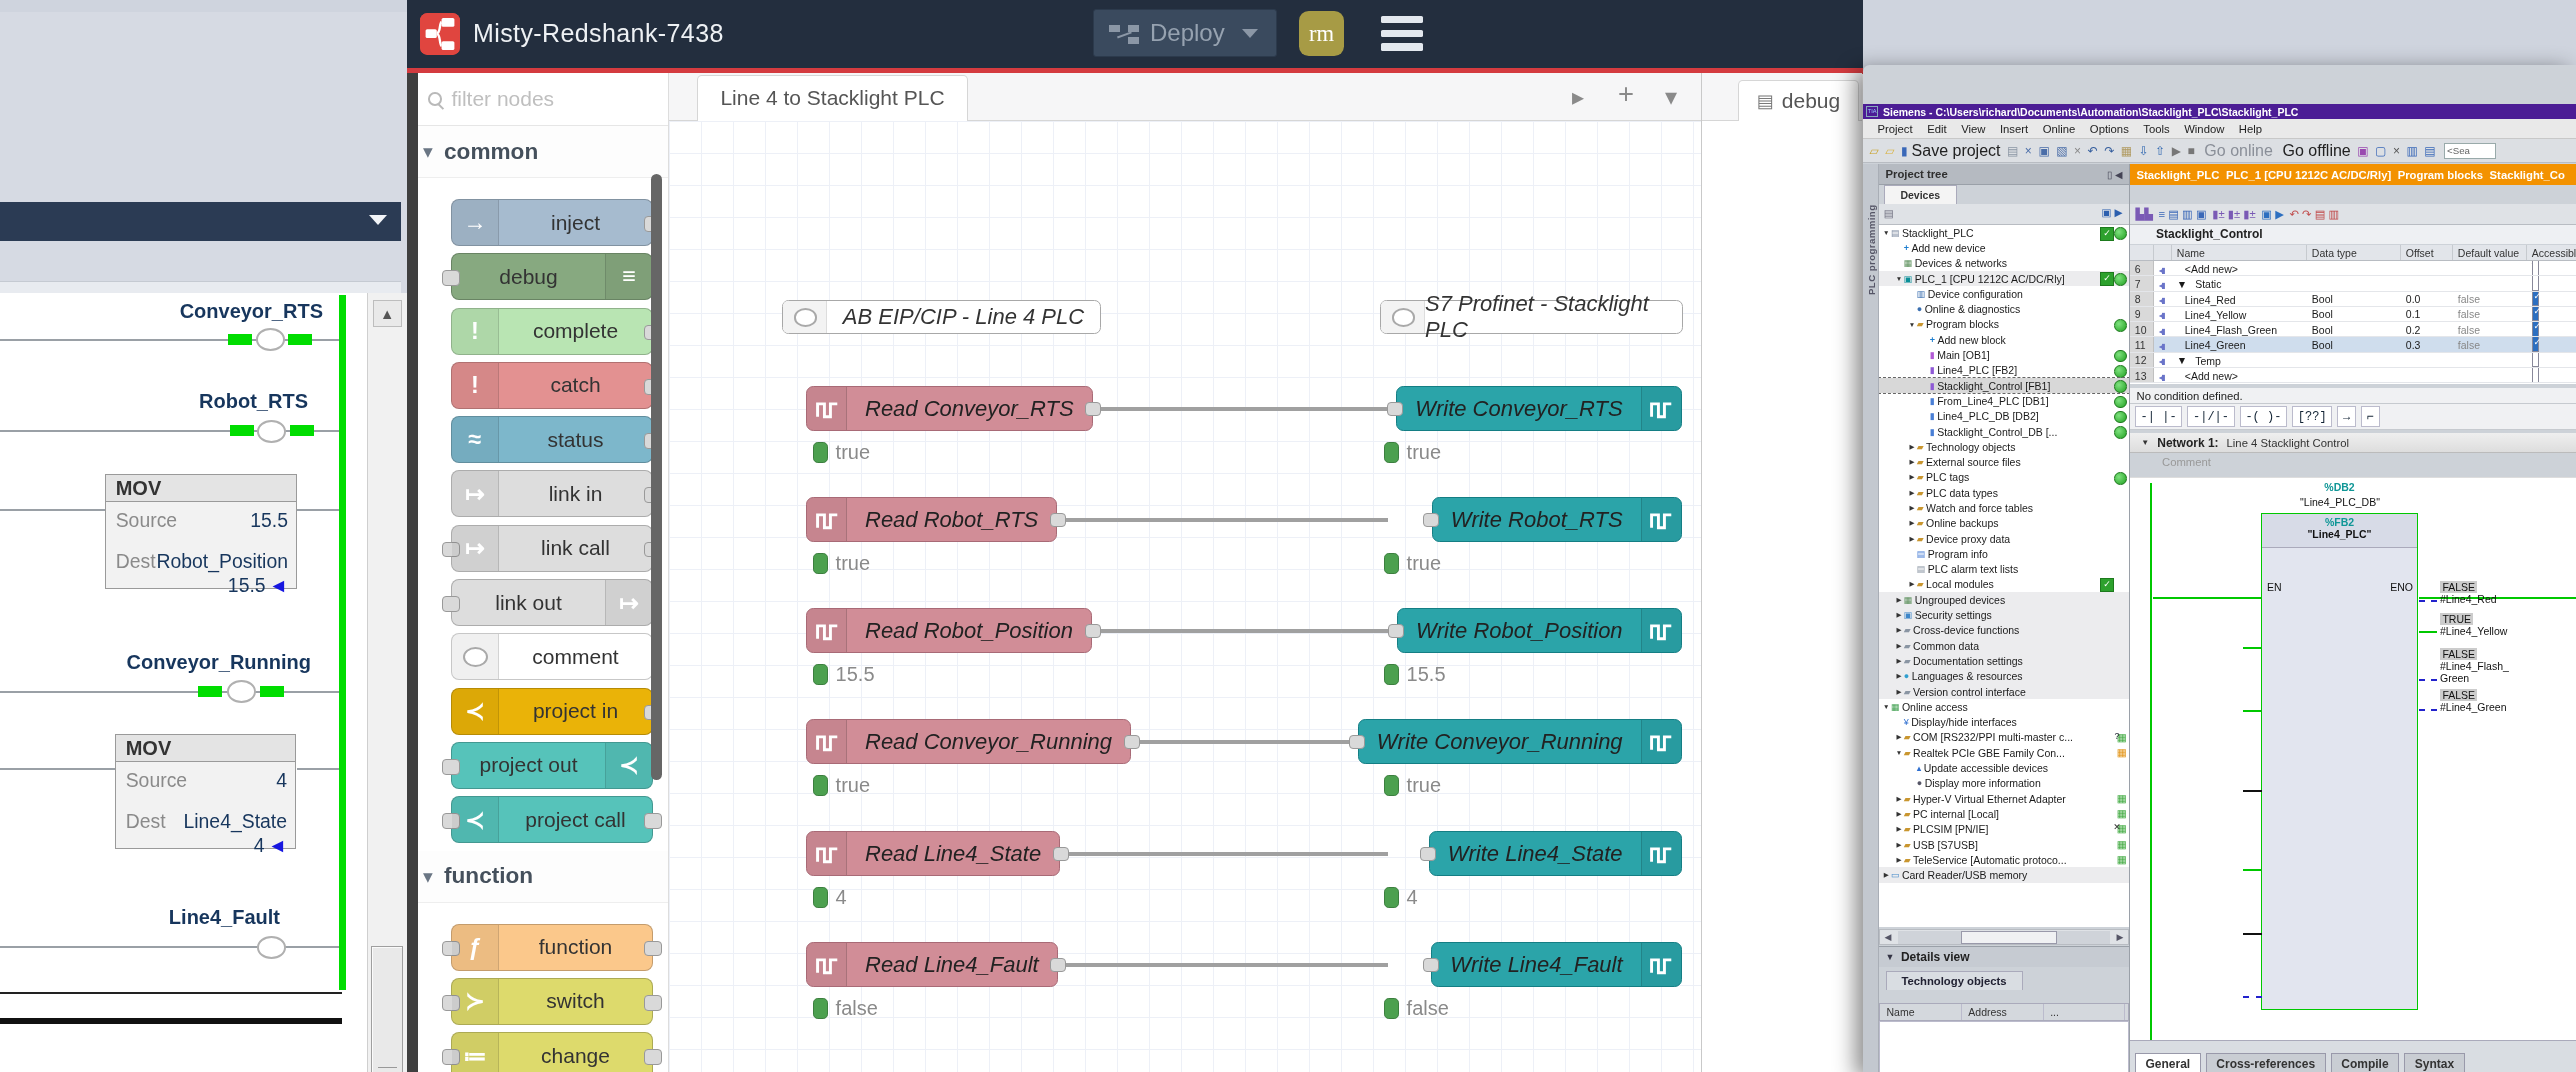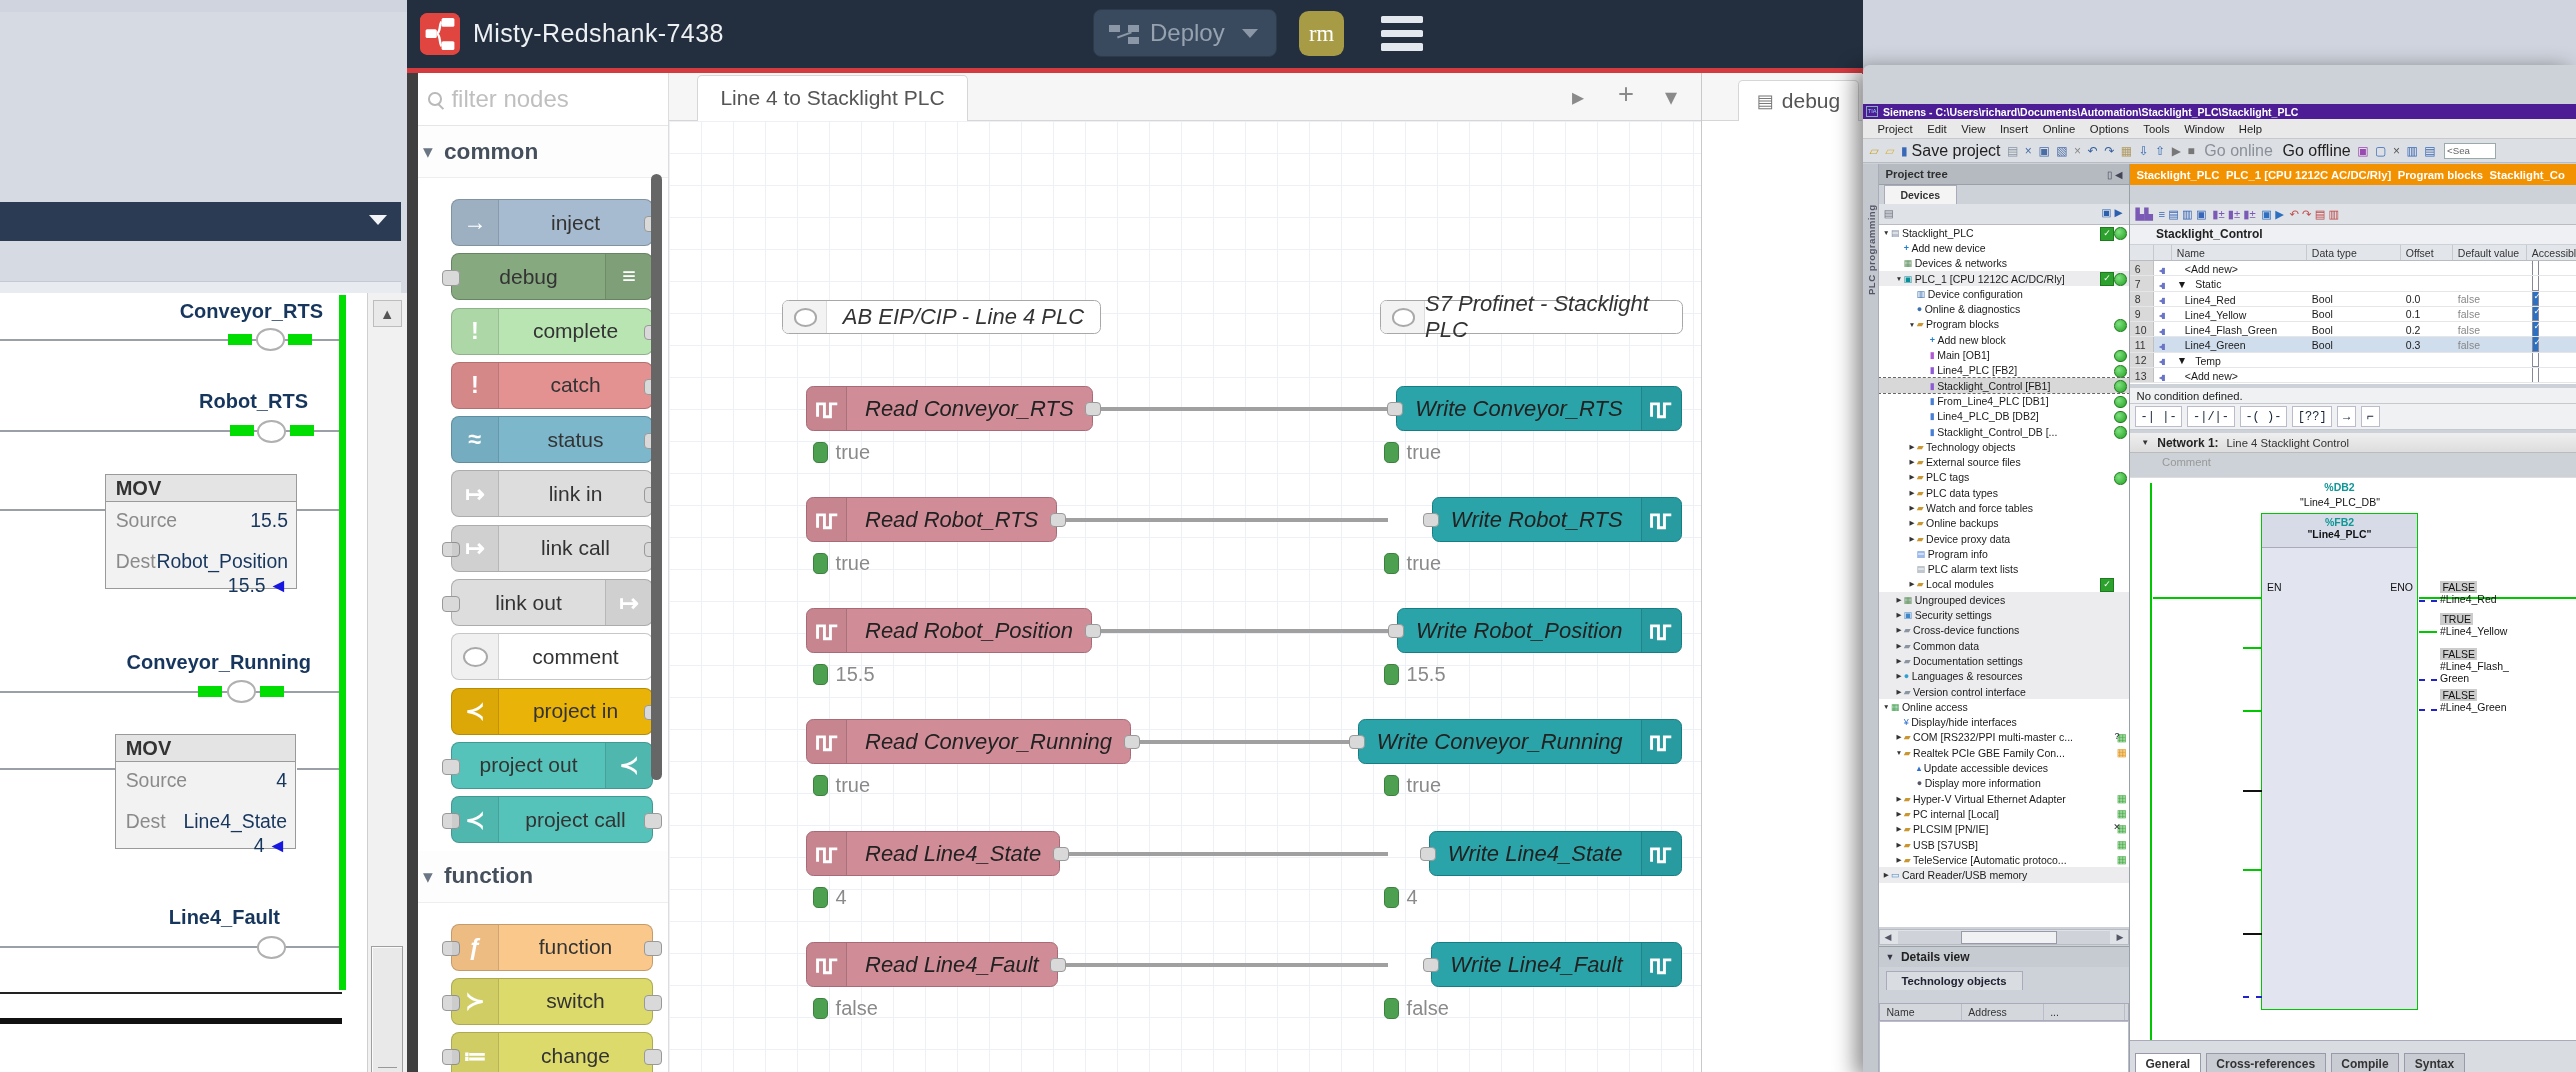--- a/index.html
+++ b/index.html
@@ -29,35 +29,35 @@
   #lscroll{position:absolute;left:367px;top:281px;width:40px;height:791px;background:#f1f1f1;border-left:0.8px solid #cfcfcf}
   #lscroll .up{position:absolute;left:4.8px;top:6.5px;width:29px;height:27.4px;background:#e9e9e9;border:0.8px solid #bdbdbd;color:#555;text-align:center;font-size:14.5px;line-height:27.4px}
   #lscroll .thumb{position:absolute;left:3.2px;top:653px;width:32px;height:138px;background:#e9e9e9;border:0.8px solid #9f9f9f;box-shadow:inset 0.8px 0.8px 0 #fff}
   #lscroll .grip{position:absolute;left:9.7px;top:774px;width:19.4px;height:11.3px;border-top:1.6px solid #999;border-bottom:1.6px solid #999}
   
   #nodered{position:absolute;left:407px;top:0;width:1456px;height:1073px;background:#fff}
   #nr-header{position:absolute;left:0;top:0;width:100%;height:68px;background:#232e3e}
   #nr-redline{position:absolute;left:0;top:68px;width:100%;height:5.6px;background:#d43b3f}
   .nr-logo{position:absolute;left:13px;top:13px;width:40px;height:42px;background:#e0453f;border-radius:7.3px}
   .nr-title{position:absolute;left:66px;top:19.4px;font-size:25px;color:#eef1f4;letter-spacing:0.4px}
-  .deploy{position:absolute;right:586px;top:9px;width:184px;height:48px;background:#3a4a5e;border:0.8px solid #2c3a4c;border-radius:8px;display:flex;align-items:center}
+  .deploy{position:absolute;right:586px;top:9px;width:184px;height:48px;background:#3a4a5e;border:0.8px solid #2c3a4c;border-radius:3px;display:flex;align-items:center}
   .deploy .dlab{font-size:24px;color:#96a2b0;margin-left:56px}
   .deploy .dchev{position:absolute;right:18px;top:19.4px;width:0;height:0;border:8px solid transparent;border-top:9.7px solid #8b97a6}
   .deploy .dico{position:absolute;left:14.5px;top:14.5px;width:31px;height:19.4px}
   .dico i{position:absolute;background:#8b97a6}
   .avatar{position:absolute;right:519px;top:10.5px;width:45px;height:45px;border-radius:9.7px;background:#a79b45;color:#fff;font-family:"Liberation Serif",serif;font-size:22.6px;text-align:center;line-height:45px}
   .burger{position:absolute;right:440px;top:16px;width:42px;height:35px}
   .burger i{position:absolute;left:0;width:42px;height:7.3px;background:#e3e8ee;border-radius:1.6px}
   #darkdiv{position:absolute;left:0;top:73px;width:11.3px;height:1000px;background:#3f3f3f;z-index:5}
   
   #palette{position:absolute;left:0;top:73px;width:262px;height:999px;background:#fff;border-right:0.8px solid #ddd;overflow:hidden}
   .psearch{height:53px;border-bottom:0.8px solid #e6e6e6;display:flex;align-items:center;padding-left:21px}
   .mag{width:13.7px;height:13.7px;border:2.4px solid #b9b9b9;border-radius:50%;position:relative;margin-right:9.7px}
   .mag::after{content:"";position:absolute;width:2.4px;height:7.3px;background:#b9b9b9;transform:rotate(-45deg);bottom:-6.5px;right:-2.4px}
-  .psearch .ph{font-size:24px;color:#bfbfbf}
+  .psearch .ph{font-size:21px;color:#bfbfbf}
   .pseccap{height:52px;display:flex;align-items:center;border-bottom:0.8px solid #eee;background:#fdfdfd}
   .pseccap .chev{color:#6a7684;font-size:19.4px;margin:0 11.3px 0 16px}
   .pseccap .ptitle{font-size:22.6px;font-weight:bold;color:#45505c}
   .psec{padding-top:21px}
   .pnode{position:relative;width:202px;height:47px;margin:0 0 7.3px 44px;border:1.6px solid rgba(0,0,0,.22);border-radius:8px;display:flex}
   .pnode .icell{position:relative;width:47px;background:rgba(0,0,0,.06);display:flex;align-items:center;justify-content:center;border-radius:6.5px 0 0 6.5px}
   .pnode[data-iconside="r"]{flex-direction:row-reverse}
   .pnode[data-iconside="r"] .icell{border-radius:0 6.5px 6.5px 0;border-left:0.8px solid rgba(0,0,0,.12)}
   .pnode[data-iconside="l"] .icell{border-right:0.8px solid rgba(0,0,0,.12)}
   .pnode .icell::before{content:attr(data-glyph);color:#fff;font-size:23.4px;font-weight:bold}

